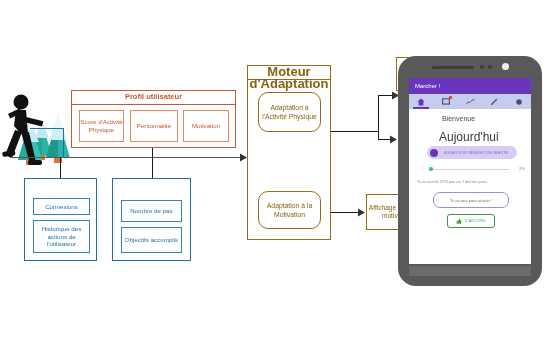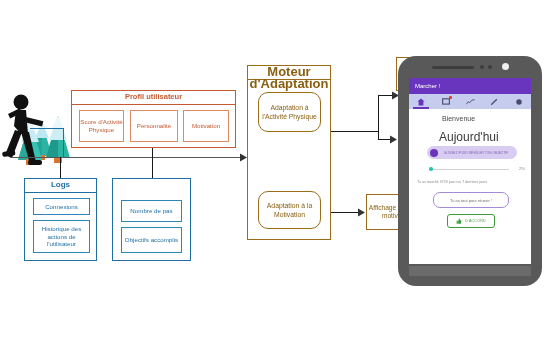--- a/index.html
+++ b/index.html
@@ -268,21 +268,20 @@
   </svg>
 
   <div class="abs group" style="left:71px; top:90px; width:165px; height:58px;">
     <div class="group-title">Profil utilisateur</div>
     <div class="abs leaf-orange" style="left:7px; top:19px; width:45px; height:32px;">Score d'Activité Physique</div>
     <div class="abs leaf-orange" style="left:58px; top:19px; width:48px; height:32px;">Personnalité</div>
     <div class="abs leaf-orange" style="left:111px; top:19px; width:46px; height:32px;">Motivation</div>
   </div>
 
   <div class="abs group-blue" style="left:24px; top:178px; width:73px; height:83px;">
-    <div class="group-title">Logs</div>
     <div class="abs leaf-blue" style="left:8px; top:19px; width:57px; height:17px;">Connexions</div>
     <div class="abs leaf-blue" style="left:8px; top:41px; width:57px; height:33px;">Historique des actions de l'utilisateur</div>
   </div>
 
   <div class="abs group-blue" style="left:112px; top:178px; width:79px; height:83px;">
     <div class="abs leaf-blue" style="left:8px; top:21px; width:61px; height:22px;">Nombre de pas</div>
     <div class="abs leaf-blue" style="left:8px; top:48px; width:61px; height:26px;">Objectifs accomplis</div>
   </div>
 
   <div class="abs group-gold" style="left:247px; top:65px; width:84px; height:175px;">

